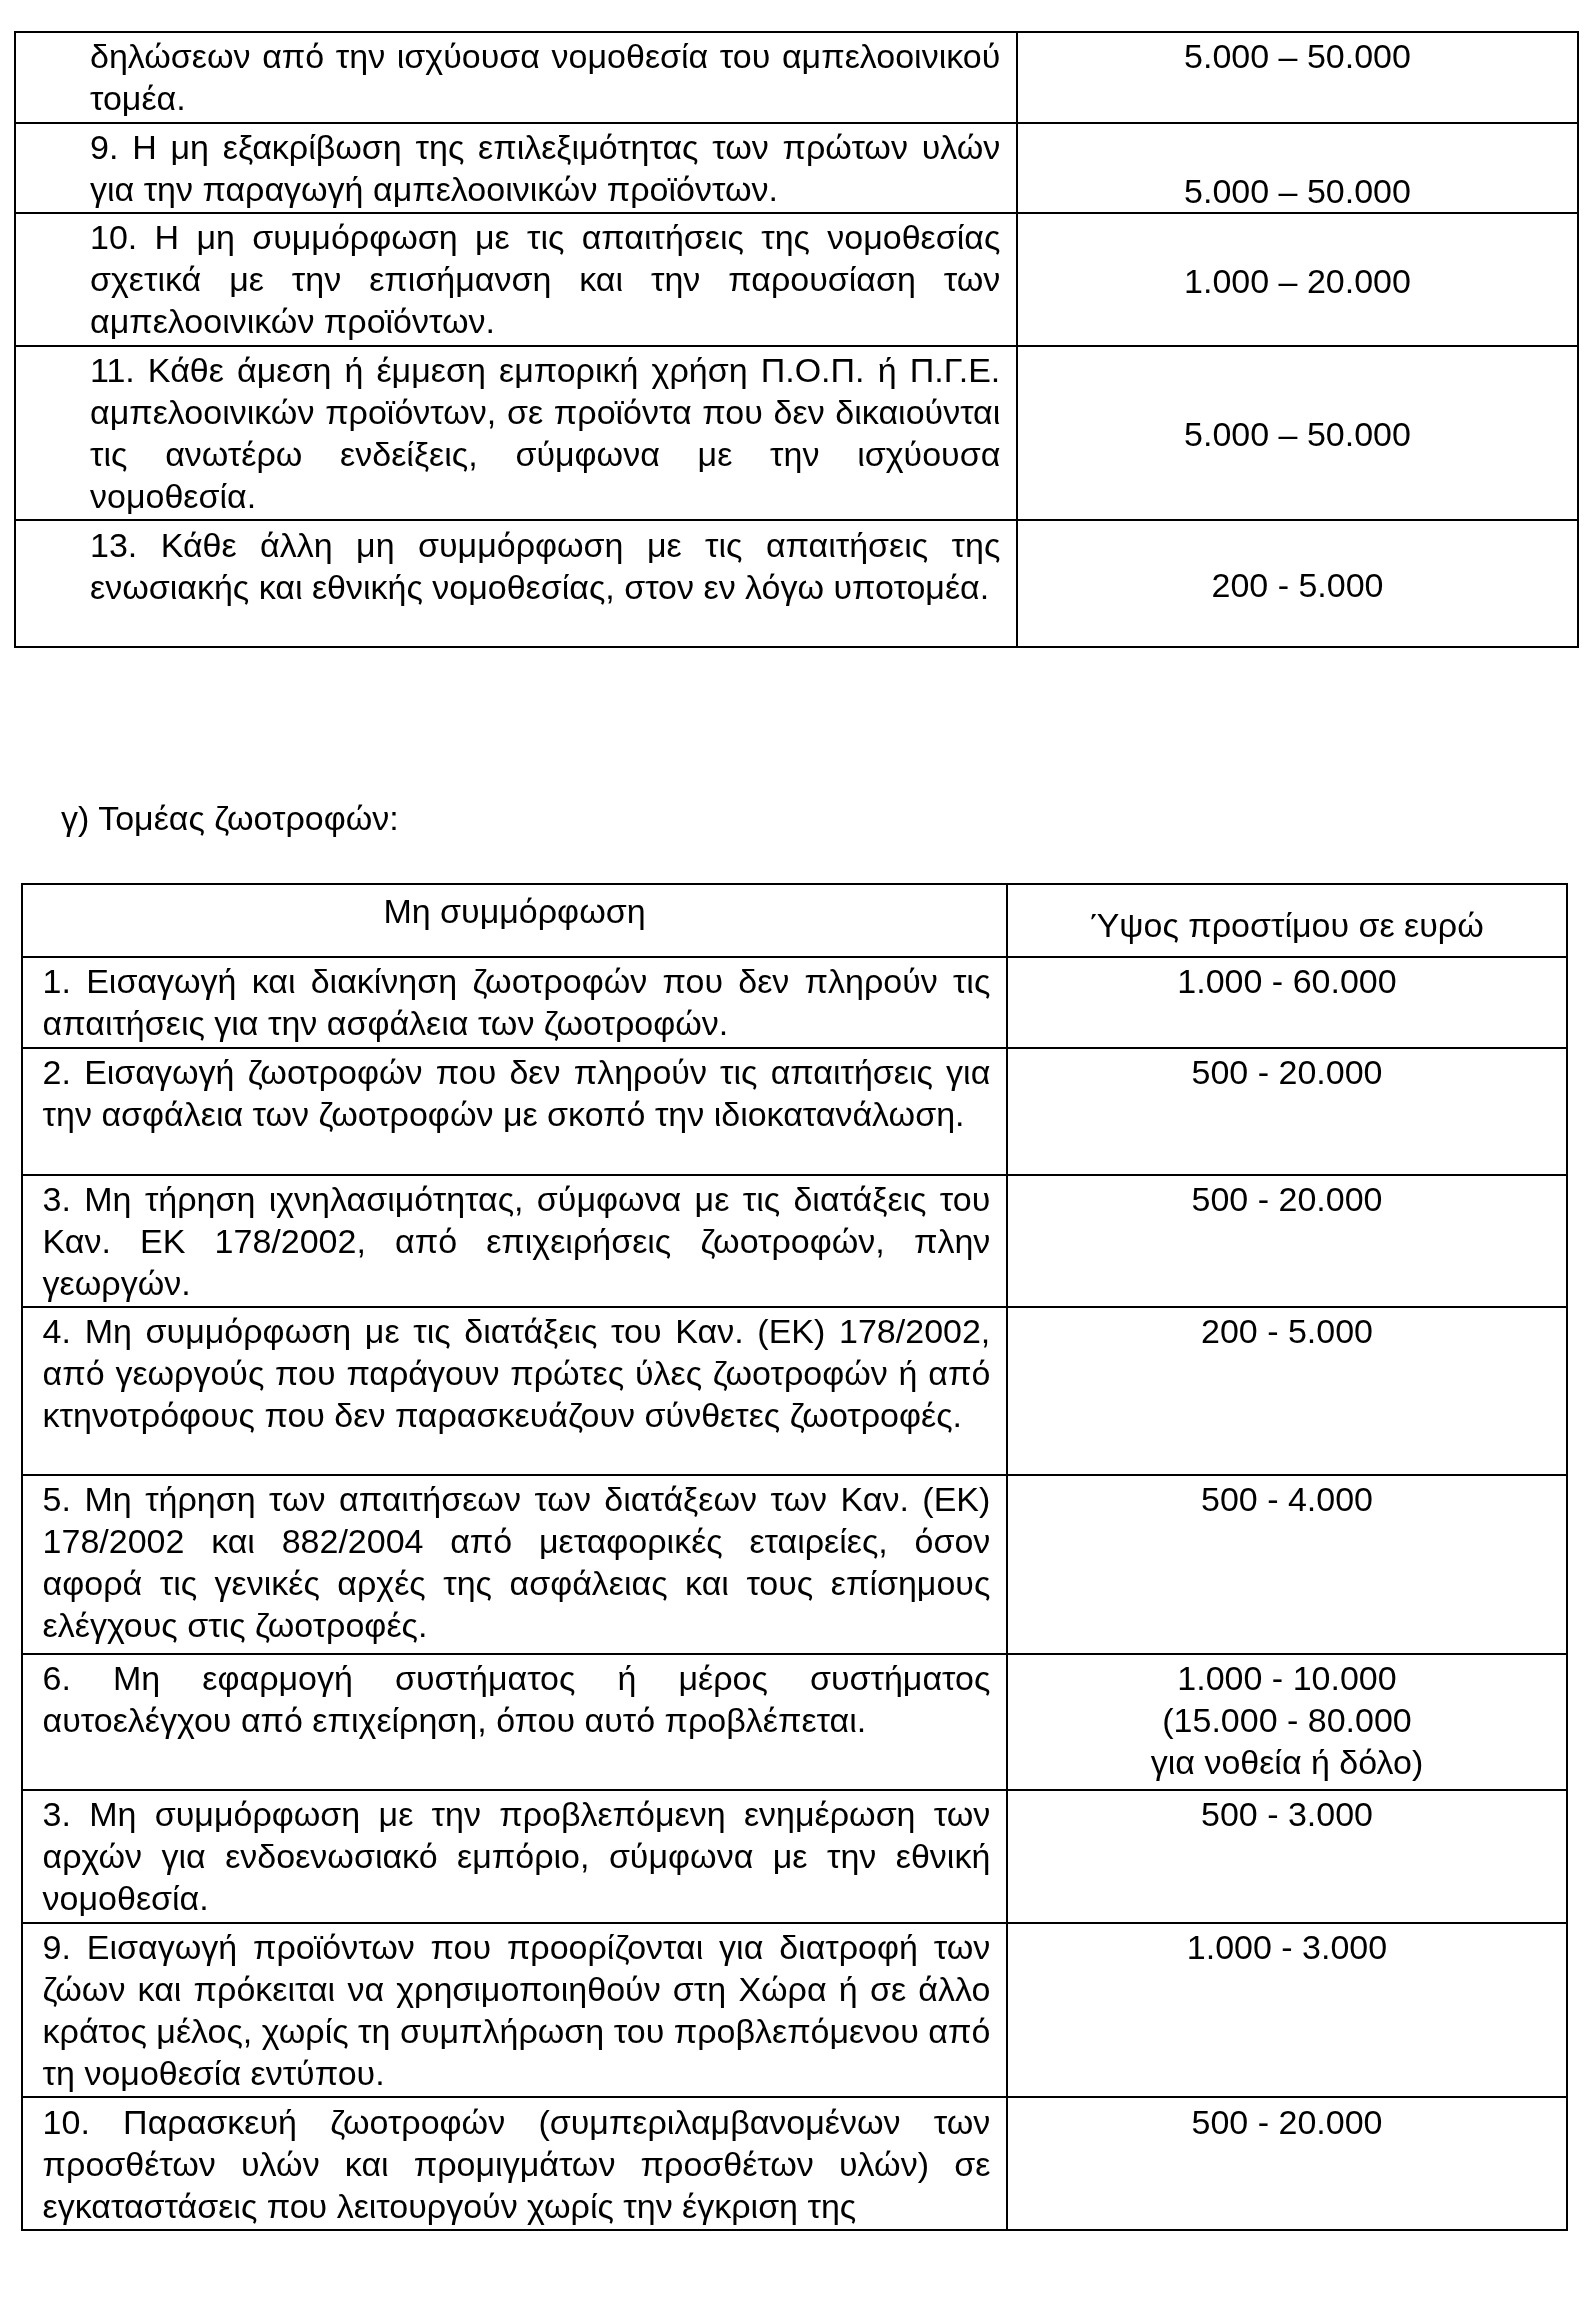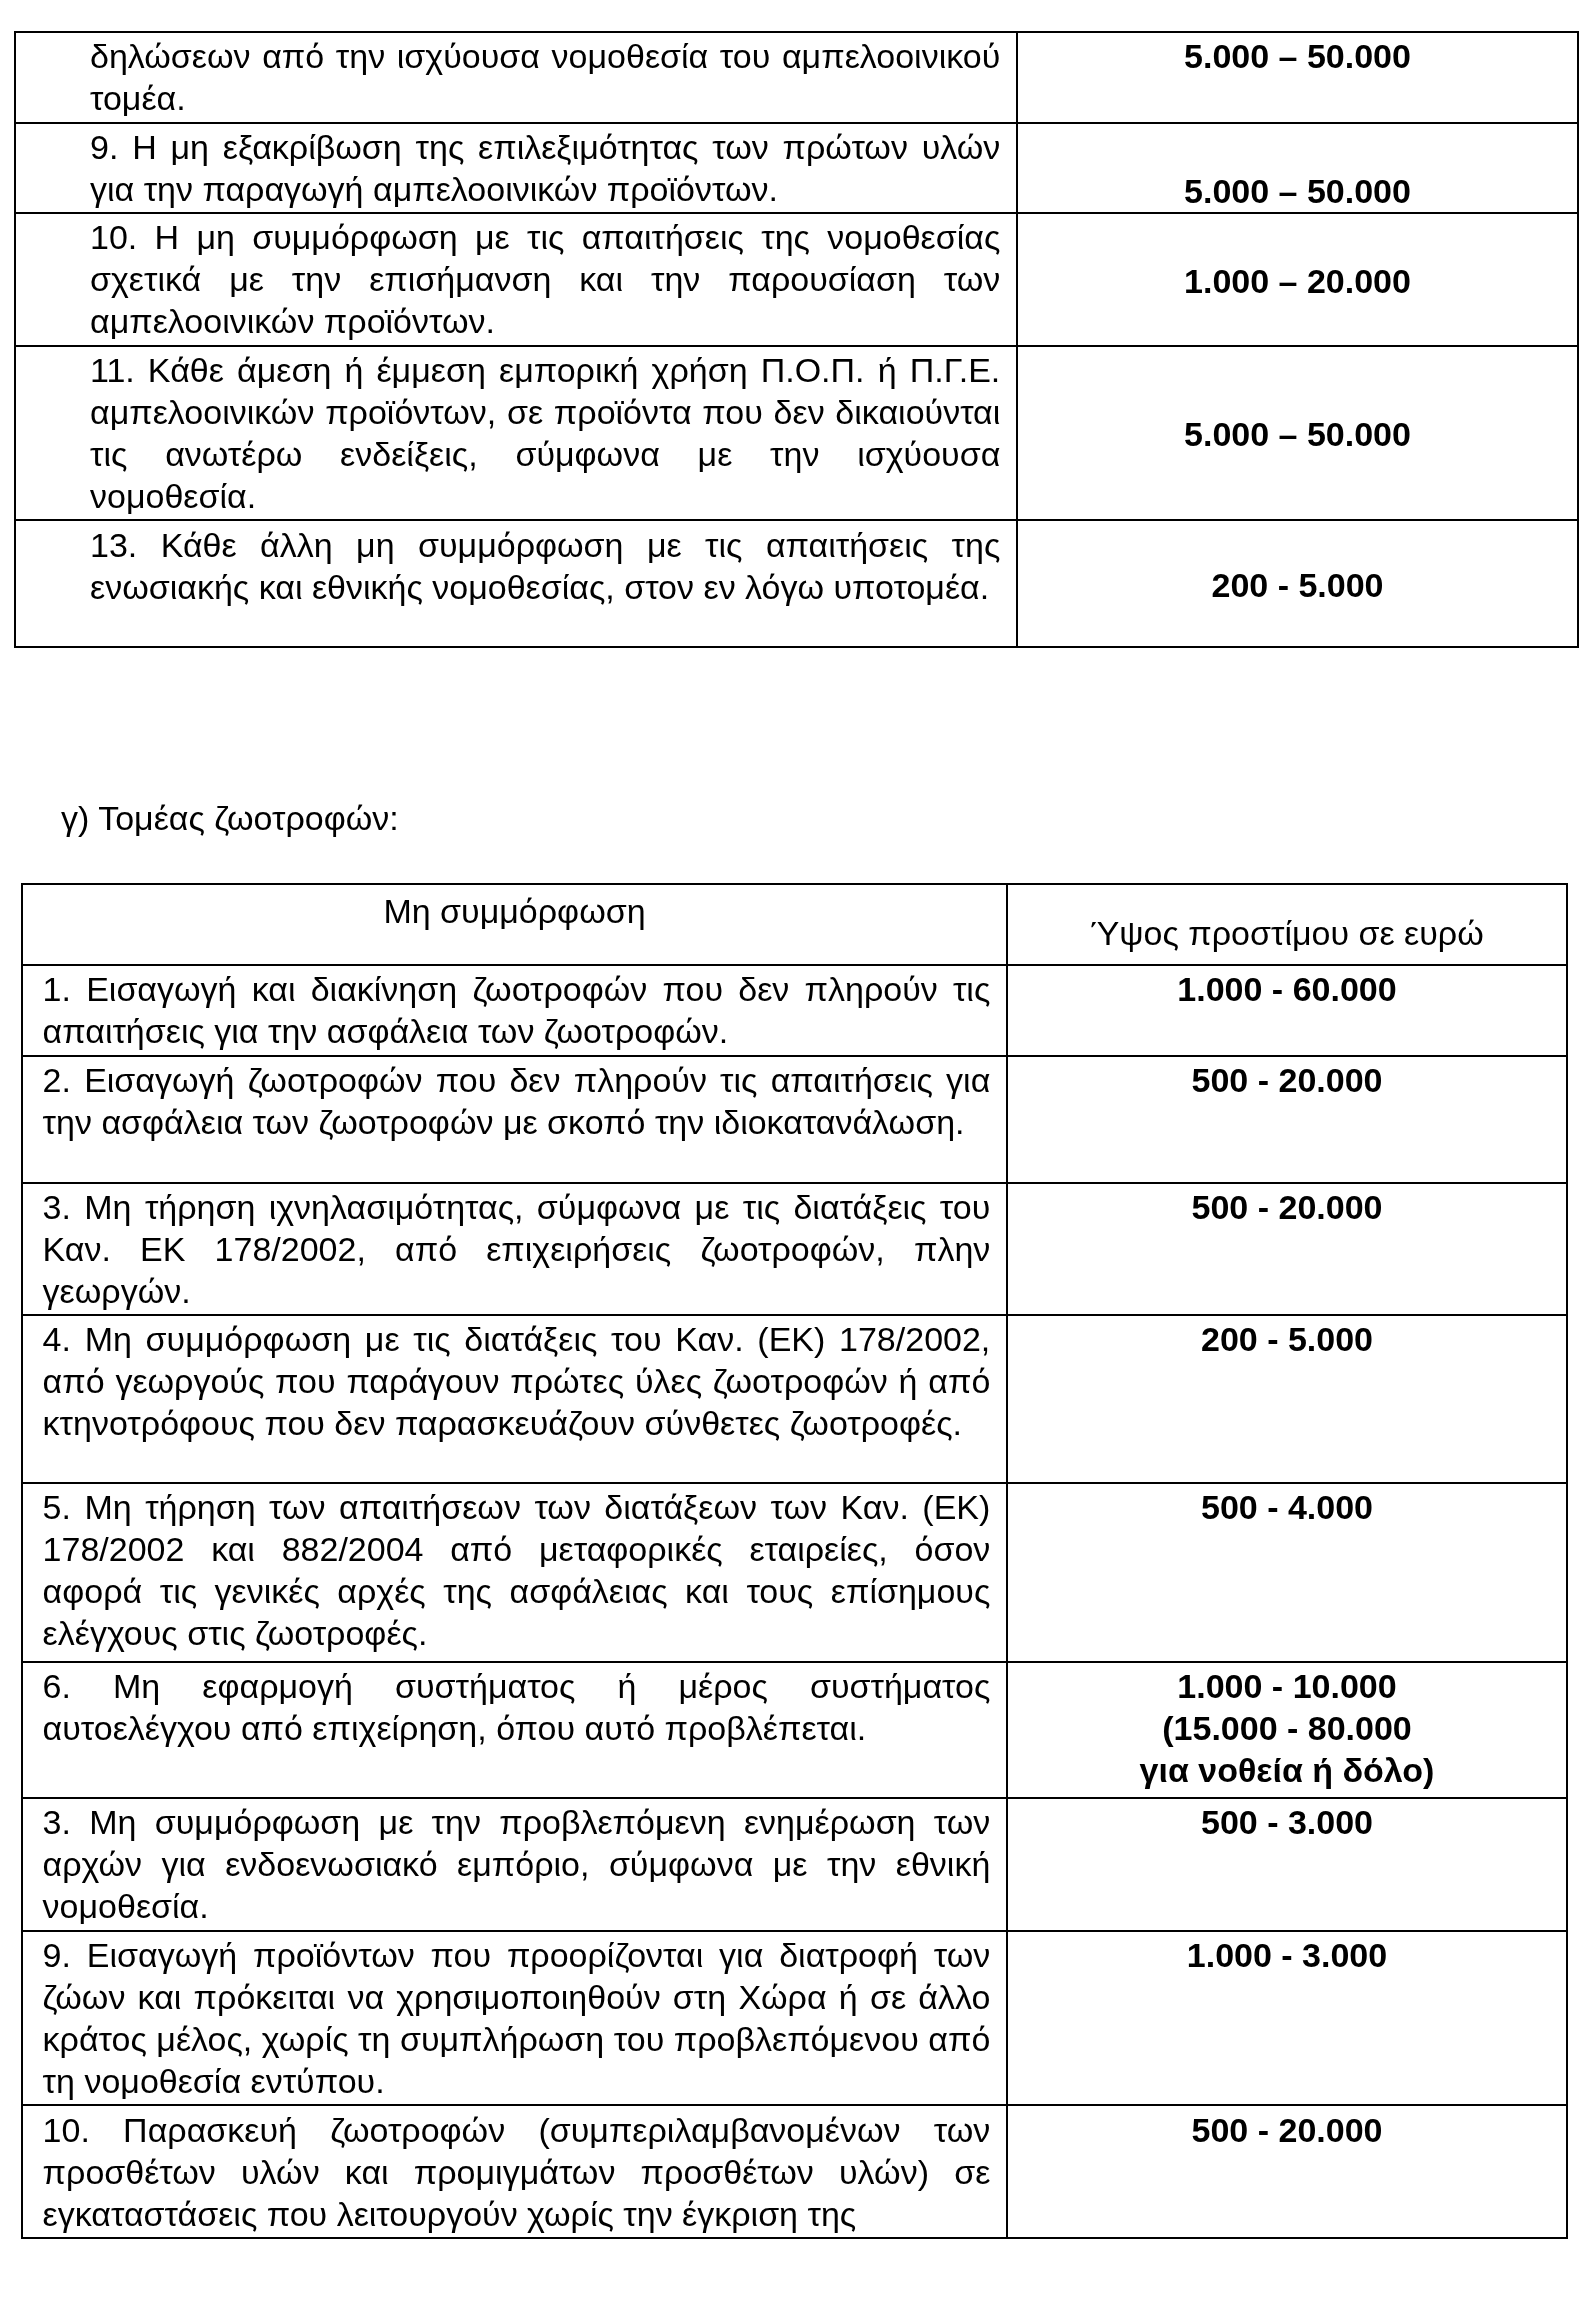--- a/index.html
+++ b/index.html
@@ -9,21 +9,21 @@
   }
   .page { position: absolute; left: 0; top: 12px; width: 1589px; height: 2319px; }
   table.fines {
     position: absolute; border-collapse: collapse; table-layout: fixed;
     font-family: "Liberation Sans", sans-serif; font-size: 34px; line-height: 42px;
   }
   table.fines td, table.fines th {
     border: 2.3px solid #000; vertical-align: top; padding: 0;
   }
   .desc { text-align: justify; text-align-last: left; padding: 2.3px 15.7px 2.3px 19.6px !important; }
-  .fine { text-align: center; padding-top: 2.3px !important; font-weight: bold; }
+  .fine { text-align: center; padding-top: 2.3px !important; }
   .fine.mid { vertical-align: middle !important; }
   .fine.bottom { vertical-align: bottom !important; }
   #t1 { left: 14px; top: 19px; width: 1565px; }
   #t1 col.c1 { width: 1002px; }
   #t1 .desc { padding-left: 74px !important; }
   #t2 { left: 21px; top: 871px; width: 1547px; }
   #t2 col.c1 { width: 985px; }
   #t2 th { font-weight: normal; text-align: center; height: 63px; vertical-align: top; padding-top: 4.7px; }
   .section-heading {
     position: absolute; left: 61px; top: 785px; font-size: 34px; line-height: 42px; text-align: center;
@@ -69,21 +69,21 @@
   <div class="section-heading">γ) Τομέας ζωοτροφών:</div>
 
   <table id="t2" class="fines">
     <colgroup>
         <col class="c1">
         <col>
       </colgroup>
     <thead>
       <tr>
         <th>Μη συμμόρφωση</th>
-        <th style="vertical-align:middle;padding-top:16px">Ύψος προστίμου σε ευρώ</th>
+        <th style="vertical-align:middle;padding-top:8px">Ύψος προστίμου σε ευρώ</th>
       </tr>
     </thead>
     <tbody>
       <tr style="height:85px">
         <td class="desc">1. Εισαγωγή και διακίνηση ζωοτροφών που δεν πληρούν τις απαιτήσεις για την ασφάλεια των ζωοτροφών.</td>
         <td class="fine">1.000 - 60.000</td>
       </tr>
       <tr style="height:127px">
         <td class="desc">2. Εισαγωγή ζωοτροφών που δεν πληρούν τις απαιτήσεις για την ασφάλεια των ζωοτροφών με σκοπό την ιδιοκατανάλωση.</td>
         <td class="fine">500 - 20.000</td>

